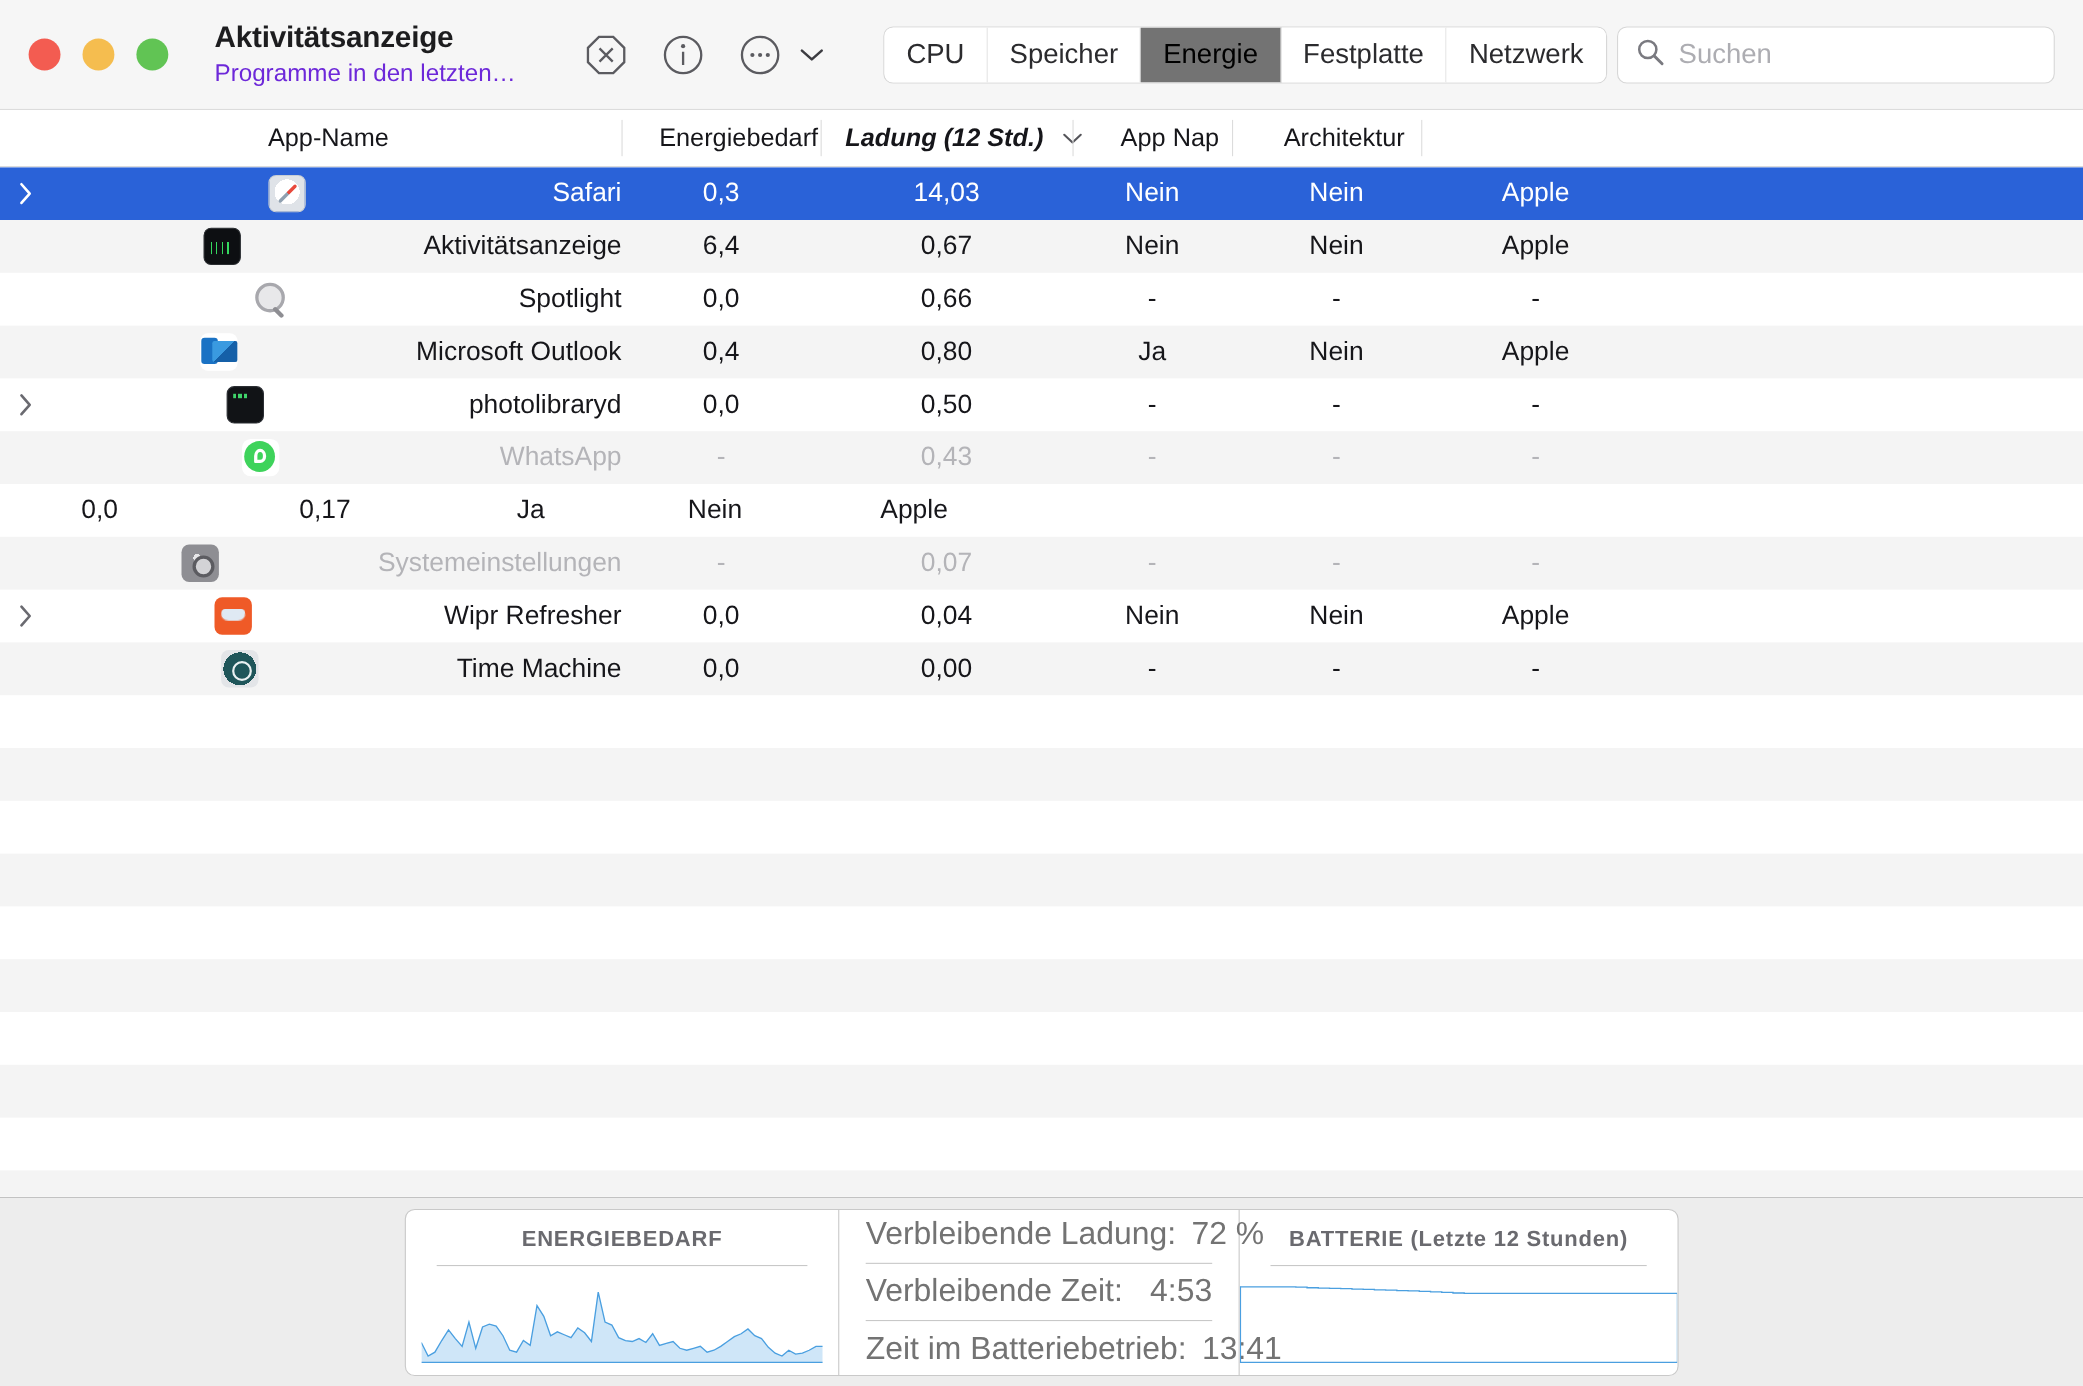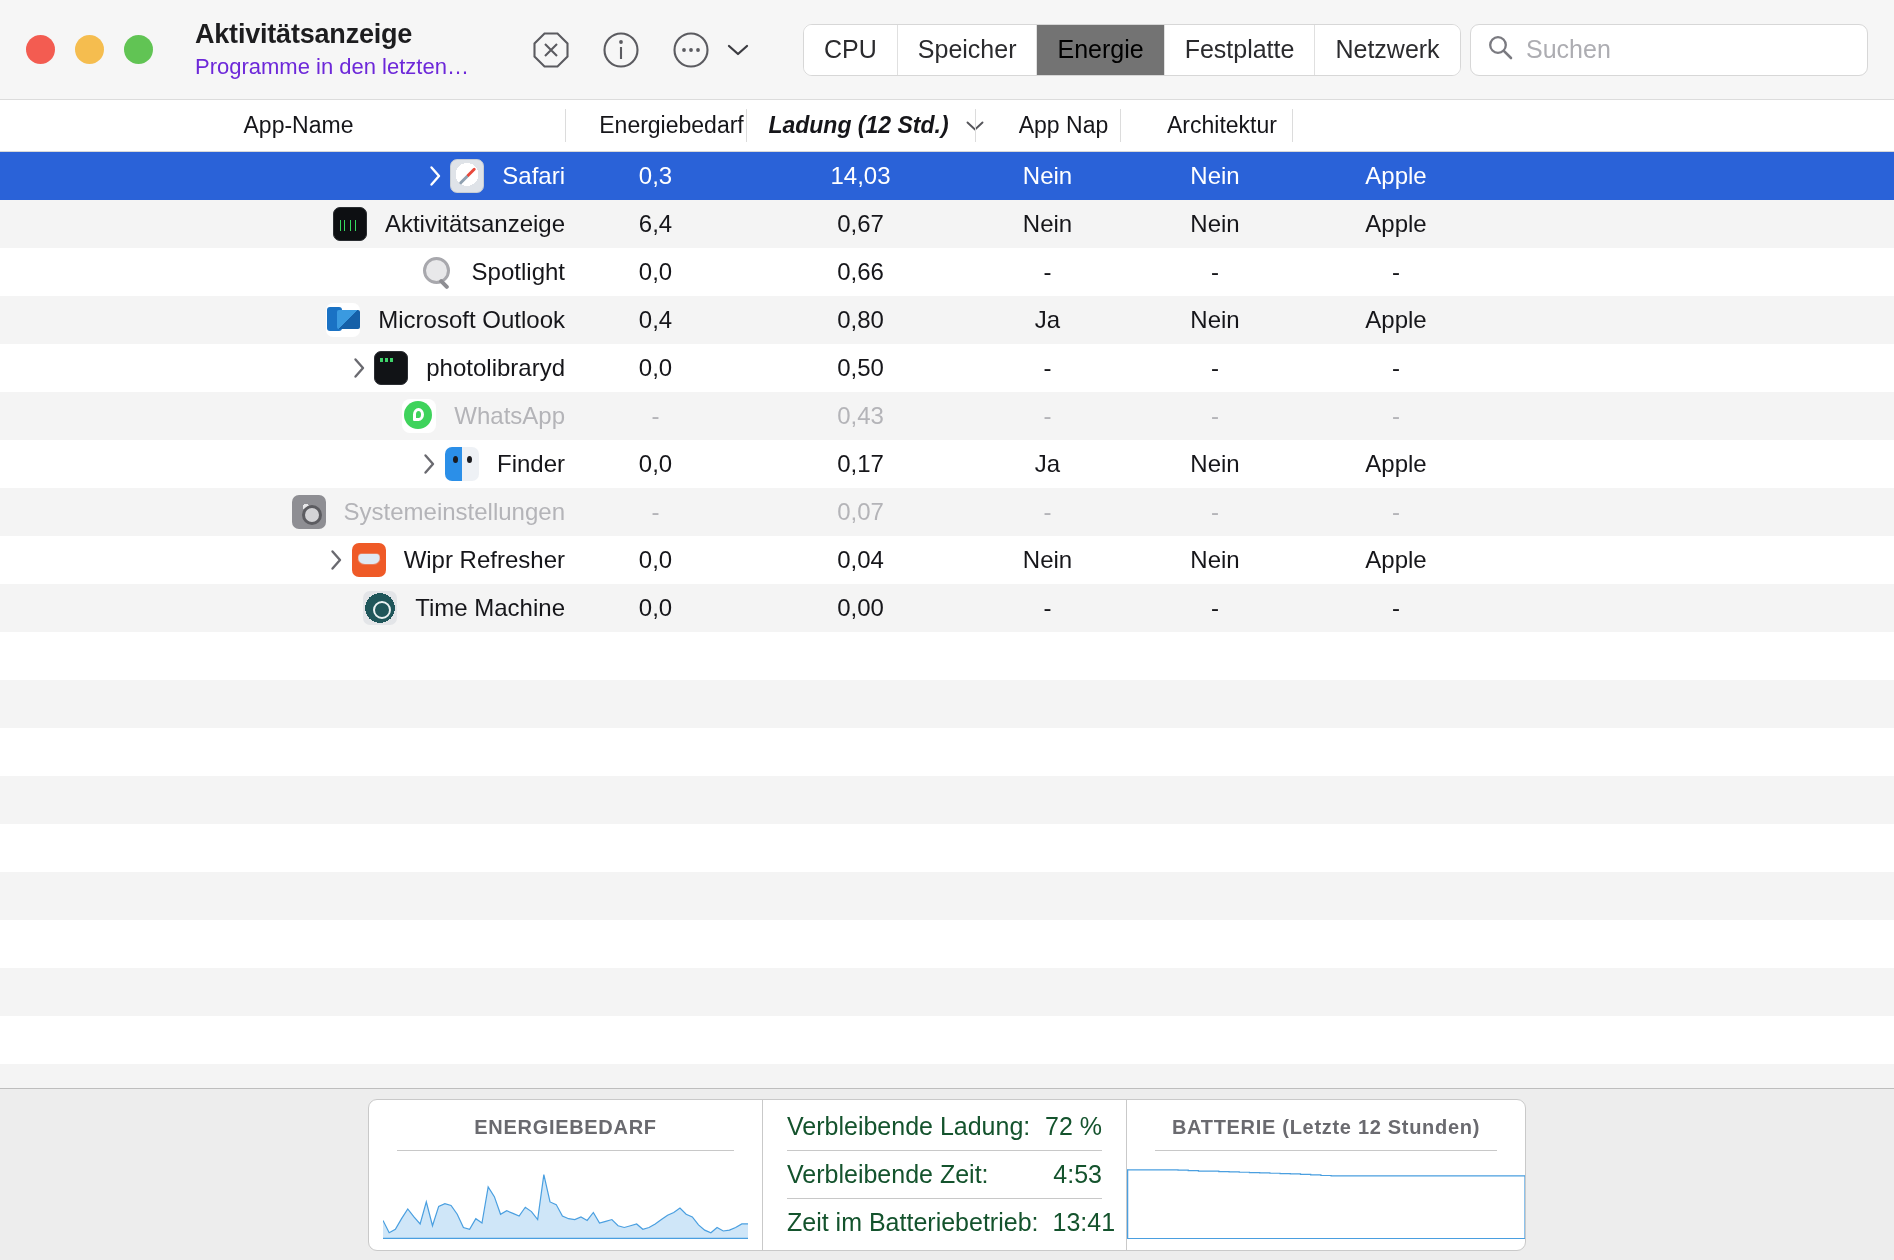--- a/index.html
+++ b/index.html
@@ -217,21 +217,21 @@
     color: #ffffff;
   }
   .row.dimmed { color: #b4b4b8; }
 
   .cell {
     display: flex;
     align-items: center;
     justify-content: center;
   }
   .cell.name-cell {
-    justify-content: flex-end;
+    justify-content: space-between;
     padding-left: 8px;
     gap: 0;
   }
   .disc {
     width: 30px;
     flex: 0 0 30px;
     display: flex;
     align-items: center;
     justify-content: center;
   }
@@ -453,22 +453,22 @@
     flex: 1 1 auto;
     position: relative;
     margin: 0 14px 10px 14px;
     overflow: hidden;
   }
   .fp-graph svg { display: block; width: 100%; height: 100%; }
 
   .stat-row {
     display: flex;
     align-items: baseline;
-    font-size: 25px;
-    color: #14532d;
+    font-size: 29px;
+    color: #737373;
     padding: 9px 0;
     white-space: nowrap;
   }
   .stat-row + .stat-row { border-top: 1px solid #c8c8c8; }
   .stat-label { flex: 0 0 auto; }
   .stat-value { margin-left: auto; padding-left: 14px; }
 
   .batt-graph-wrap {
     flex: 1 1 auto;
     position: relative;
@@ -640,29 +640,20 @@
           <span class="appname">WhatsApp</span>
         </div>
         <div class="cell c-ener">-</div>
         <div class="cell c-lad">0,43</div>
         <div class="cell c-nap">-</div>
         <div class="cell c-ruhe">-</div>
         <div class="cell c-arch">-</div>
         <div class="cell c-tail"></div>
       </div>
       <div class="row">
-        <div class="cell name-cell c-name">
-          <span class="disc">
-            <svg width="15" height="24" viewBox="0 0 15 24">
-              <path d="M3.5 3.5 L11 12 L3.5 20.5" fill="none" stroke="#6a6a70" stroke-width="2.4" stroke-linecap="round" stroke-linejoin="round"></path>
-            </svg>
-          </span>
-          <span class="appicon ic-finder"></span>
-          <span class="appname">Finder</span>
-        </div>
         <div class="cell c-ener">0,0</div>
         <div class="cell c-lad">0,17</div>
         <div class="cell c-nap">Ja</div>
         <div class="cell c-ruhe">Nein</div>
         <div class="cell c-arch">Apple</div>
         <div class="cell c-tail"></div>
       </div>
       <div class="row alt dimmed">
         <div class="cell name-cell c-name">
           <span class="disc"></span>

